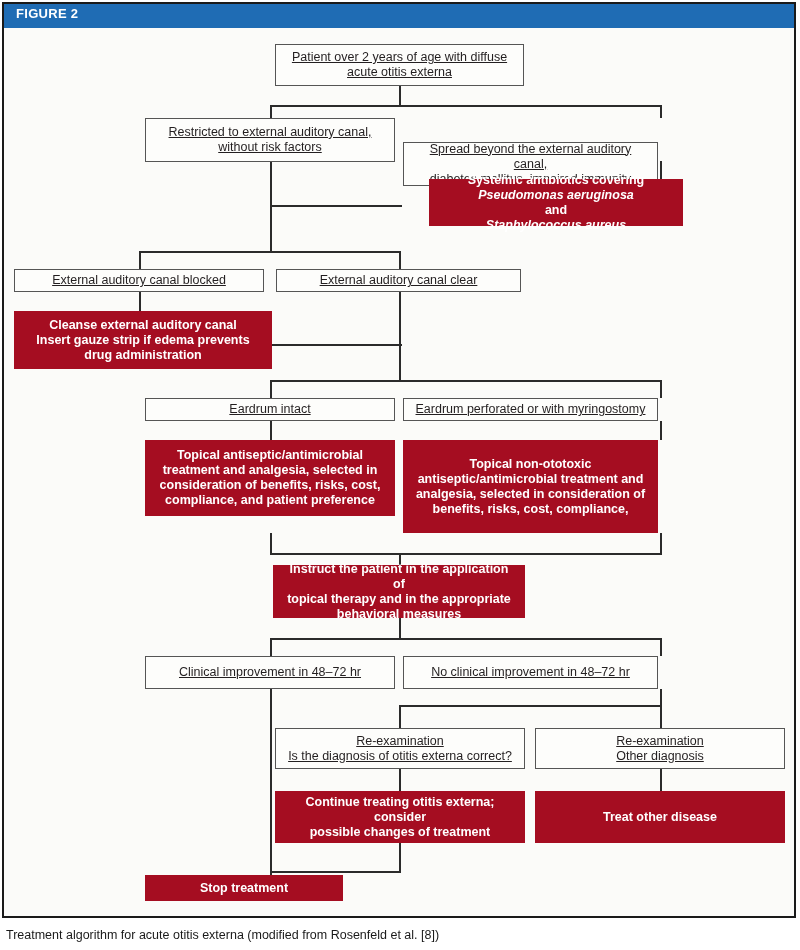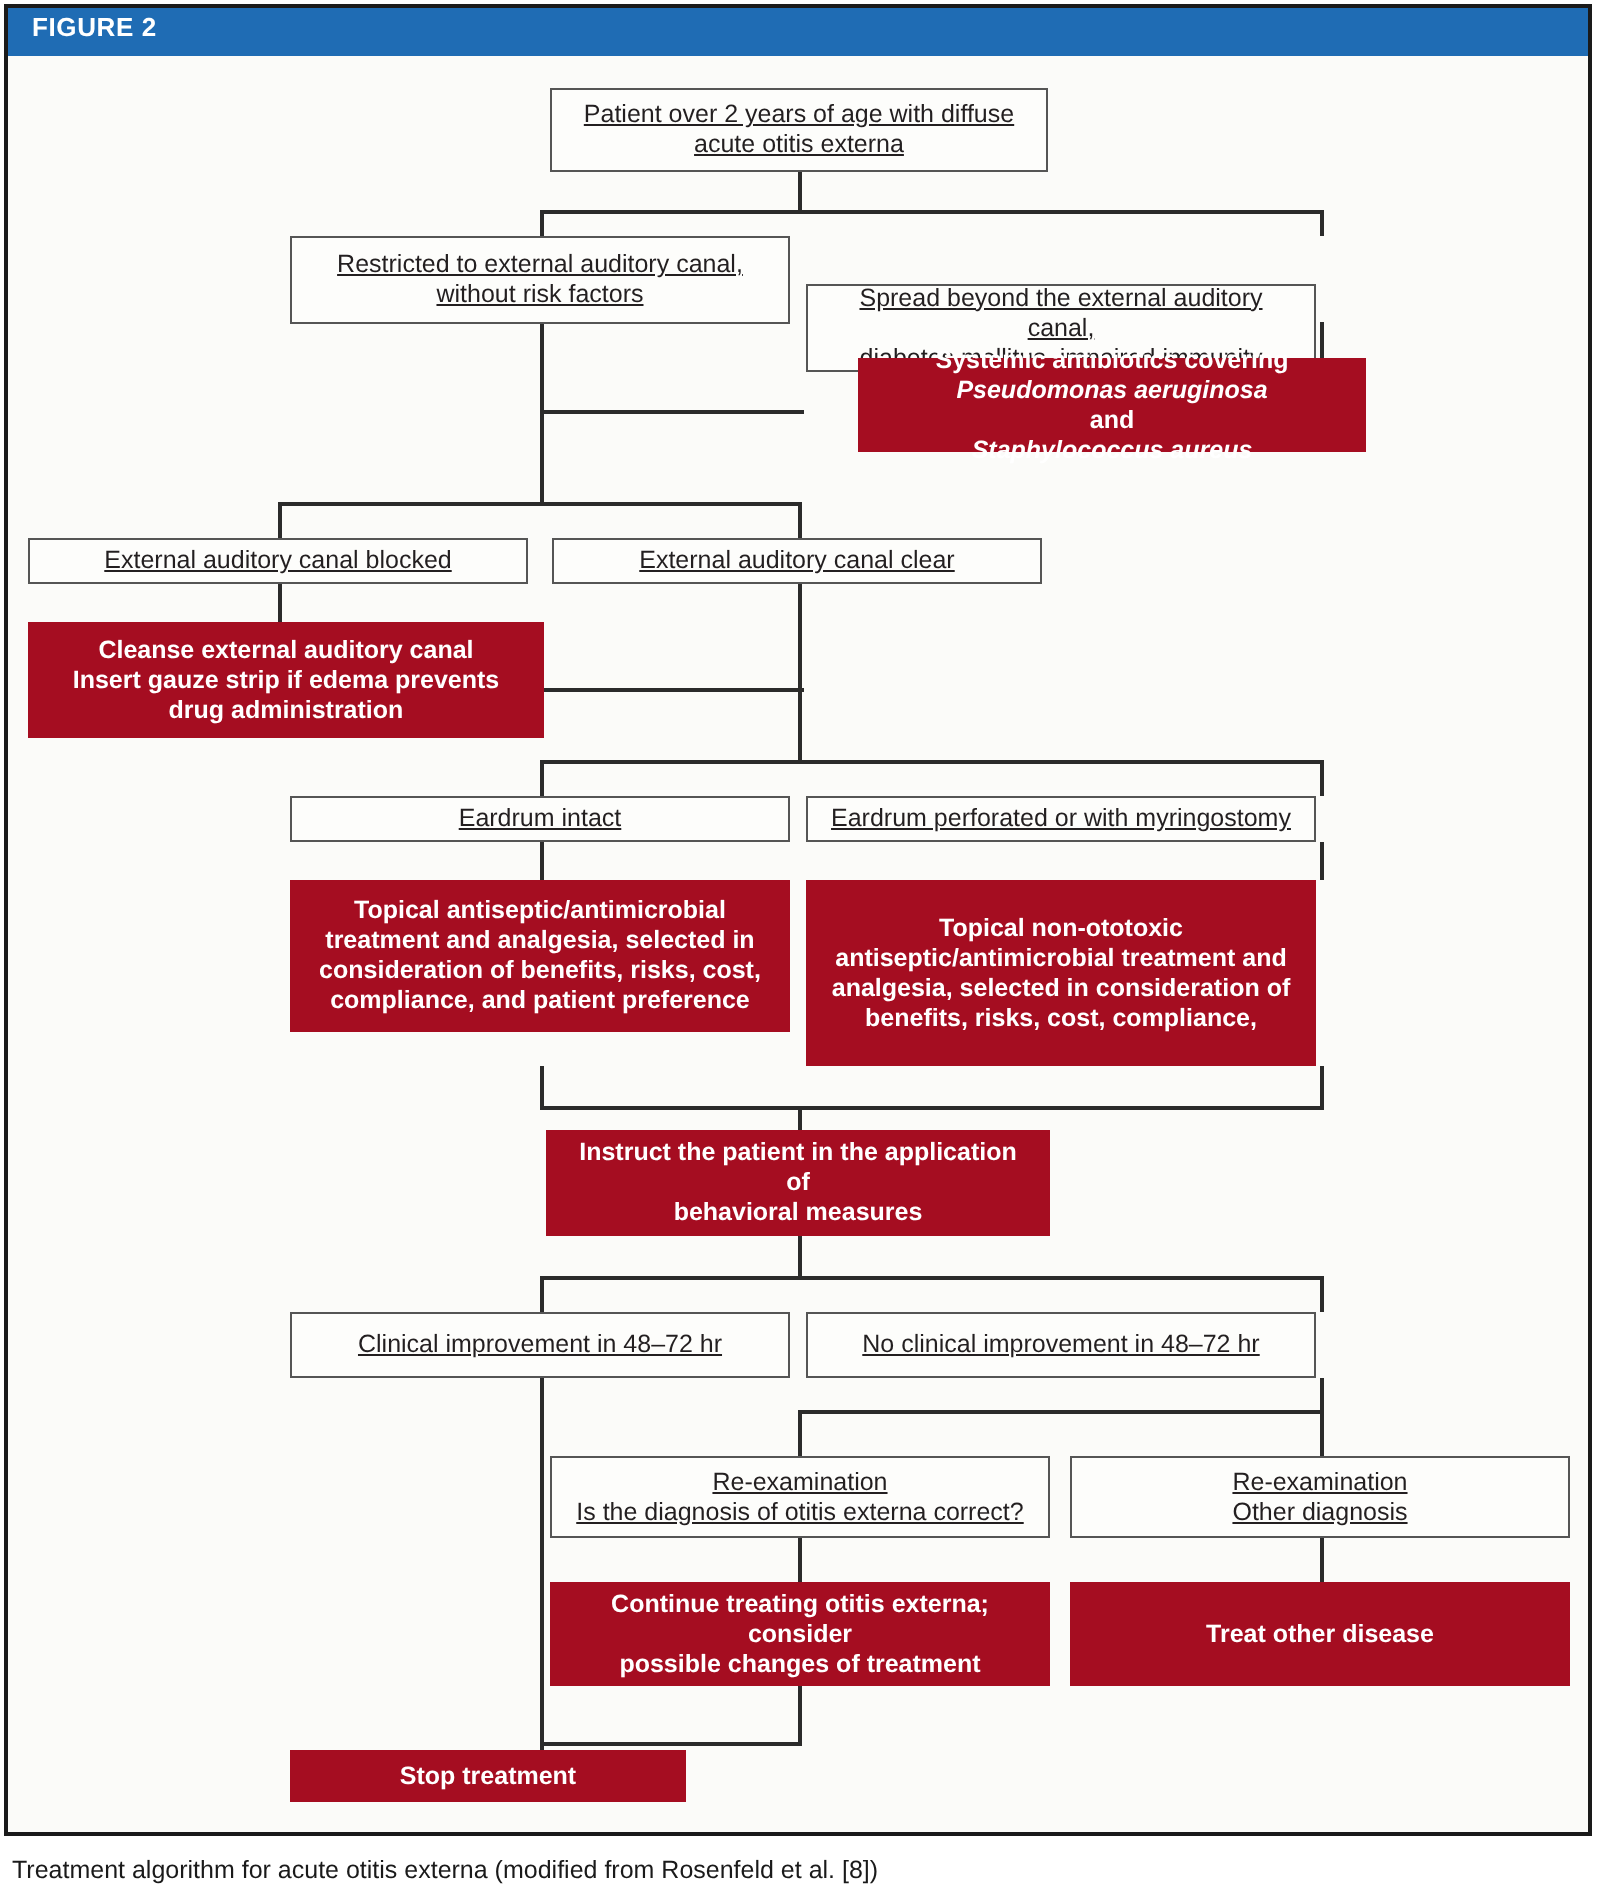--- a/index.html
+++ b/index.html
@@ -227,20 +227,21 @@
       <span>Topical non-ototoxic</span>
       <span>antiseptic/antimicrobial treatment and</span>
       <span>analgesia, selected in consideration of</span>
       <span>benefits, risks, cost, compliance,</span>
     </span>
   </div>
 
   <div class="node node-red" style="left:273px; top:565px; width:252px; height:53px;">
     <span>
       <span>Instruct the patient in the application of</span>
+      <span>topical therapy and in the appropriate</span>
       <span>behavioral measures</span>
     </span>
   </div>
 
   <div class="node node-white" style="left:145px; top:656px; width:250px; height:33px;">
     <span>Clinical improvement in 48–72 hr</span>
   </div>
 
   <div class="node node-white" style="left:403px; top:656px; width:255px; height:33px;">
     <span>No clinical improvement in 48–72 hr</span>

